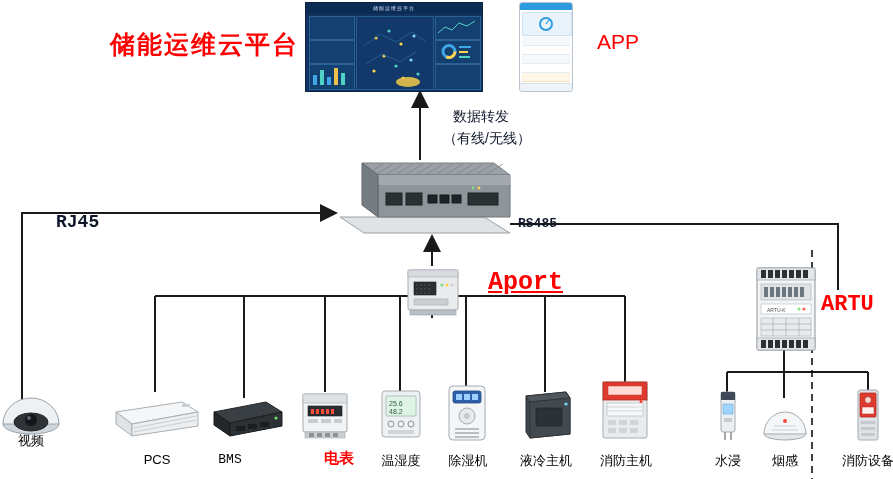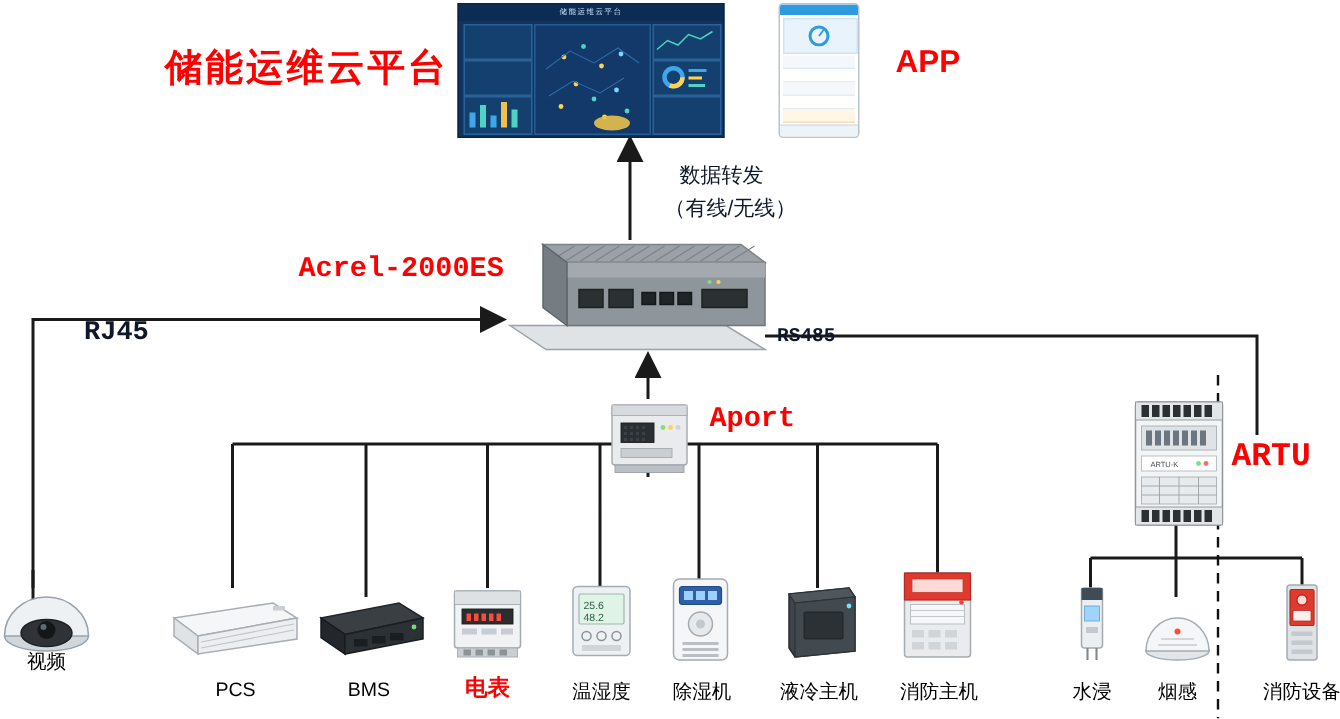--- a/index.html
+++ b/index.html
@@ -114,29 +114,28 @@
     </svg>
     <div class="abs" style="left:2px;top:34px;width:48px;height:8px;background:#f4f8fb;border-bottom:1px solid #e3ecf3;"></div>
     <div class="abs" style="left:2px;top:43px;width:48px;height:8px;background:#ffffff;border-bottom:1px solid #e3ecf3;"></div>
     <div class="abs" style="left:2px;top:52px;width:48px;height:8px;background:#f4f8fb;border-bottom:1px solid #e3ecf3;"></div>
     <div class="abs" style="left:2px;top:61px;width:48px;height:8px;background:#ffffff;border-bottom:1px solid #e3ecf3;"></div>
     <div class="abs" style="left:2px;top:70px;width:48px;height:8px;background:#fff6e6;border-bottom:1px solid #f0e0c0;"></div>
     <div class="abs" style="left:0;top:80px;width:52px;height:8px;background:#eef3f7;border-top:1px solid #d7e1ea;"></div>
   </div>
 
   <div class="abs lbl title-red" style="left:110px;top:28px;font-size:25px;letter-spacing:2px;">储能运维云平台</div>
-  <div class="abs lbl title-red" style="left:597px;top:30px;font-size:21px;font-weight:bold;">APP</div>
+  <div class="abs lbl title-red" style="left:597px;top:30px;font-size:21px;font-weight:normal;">APP</div>
 
   <div class="abs lbl" style="left:453px;top:108px;font-size:14px;">数据转发</div>
   <div class="abs lbl" style="left:443px;top:130px;font-size:14px;">（有线/无线）</div>
 
-  <div class="abs lbl mono title-red" style="left:199px;top:168px;font-size:19px;font-weight:bold;">Acrel-2000ES</div>
   <div class="abs lbl mono" style="left:56px;top:212px;font-size:18px;font-weight:bold;">RJ45</div>
   <div class="abs lbl mono" style="left:518px;top:216px;font-size:13px;font-weight:bold;">RS485</div>
-  <div class="abs lbl mono title-red" style="left:473px;top:268px;font-size:19px;font-weight:bold;">Aport</div>
+  <div class="abs lbl mono title-red" style="left:488px;top:268px;font-size:25px;font-weight:bold;text-decoration:underline;">Aport</div>
   <div class="abs lbl mono title-red" style="left:821px;top:292px;font-size:22px;font-weight:bold;">ARTU</div>
 
   <svg class="abs" style="left:334px;top:155px;" width="180" height="85">
 
     <polygon points="6,62 150,62 176,78 30,78" fill="#dfe3e6" stroke="#9aa1a7" stroke-width="1"></polygon>
 
     <polygon points="28,8 160,8 176,20 44,20" fill="#9ba1a6" stroke="#7c8388" stroke-width="1"></polygon>
 
     <g stroke="#7c8388" stroke-width="0.8">
       <line x1="33" y1="19" x2="49" y2="9"></line>
@@ -266,21 +265,21 @@
     <polygon points="4,16 56,6 72,16 20,27" fill="#3a3f44" stroke="#22262a" stroke-width="1"></polygon>
     <polygon points="4,16 20,27 20,40 4,29" fill="#23272b" stroke="#171a1d" stroke-width="1"></polygon>
     <polygon points="20,27 72,16 72,30 20,40" fill="#2c3135" stroke="#1a1d20" stroke-width="1"></polygon>
     <g fill="#1b1e21">
       <rect x="26" y="30" width="9" height="5"></rect>
       <rect x="38" y="28" width="9" height="5"></rect>
       <rect x="50" y="26" width="9" height="5"></rect>
     </g>
     <circle cx="66" cy="22" r="1.6" fill="#6fe06f"></circle>
   </svg>
-  <div class="abs devname" style="left:208px;top:452px;width:76px;">BMS</div>
+  <div class="abs devname" style="left:192px;top:452px;width:76px;font-family:Liberation Mono, monospace;">BMS</div>
 
   <svg class="abs" style="left:297px;top:390px;" width="58" height="52">
     <rect x="6" y="4" width="44" height="38" rx="2" fill="#f0f2f3" stroke="#a4abb1" stroke-width="1"></rect>
     <rect x="6" y="4" width="44" height="9" fill="#dde1e4" stroke="#a4abb1" stroke-width="0.6"></rect>
     <rect x="11" y="16" width="34" height="10" fill="#2a2e31" stroke="#1a1d20" stroke-width="0.6"></rect>
     <g fill="#ff4b3a">
       <rect x="14" y="19" width="3" height="5"></rect>
         <rect x="19" y="19" width="3" height="5"></rect>
       <rect x="24" y="19" width="3" height="5"></rect>
         <rect x="29" y="19" width="3" height="5"></rect>
@@ -292,21 +291,21 @@
       <rect x="37" y="29" width="8" height="4"></rect>
     </g>
     <rect x="8" y="42" width="40" height="6" fill="#c9ced2" stroke="#a4abb1" stroke-width="0.6"></rect>
     <g fill="#8b9298">
       <rect x="12" y="43" width="5" height="4"></rect>
         <rect x="20" y="43" width="5" height="4"></rect>
       <rect x="28" y="43" width="5" height="4"></rect>
         <rect x="36" y="43" width="5" height="4"></rect>
     </g>
   </svg>
-  <div class="abs devname red" style="left:296px;top:449px;width:58px;">电表</div>
+  <div class="abs devname red" style="left:296px;top:449px;width:58px;text-align:right;">电表</div>
 
   <svg class="abs" style="left:375px;top:388px;" width="52" height="54">
     <rect x="7" y="3" width="38" height="46" rx="3" fill="#eef1f3" stroke="#a4abb1" stroke-width="1"></rect>
     <rect x="11" y="8" width="30" height="20" rx="1" fill="#dff3e6" stroke="#9fb8a8" stroke-width="0.8"></rect>
     <text x="14" y="18" font-family="Liberation Sans, sans-serif" font-size="7" fill="#2f5d43">25.6</text>
     <text x="14" y="26" font-family="Liberation Sans, sans-serif" font-size="7" fill="#2f5d43">48.2</text>
     <circle cx="16" cy="36" r="3" fill="none" stroke="#8b9298" stroke-width="1"></circle>
     <circle cx="26" cy="36" r="3" fill="none" stroke="#8b9298" stroke-width="1"></circle>
     <circle cx="36" cy="36" r="3" fill="none" stroke="#8b9298" stroke-width="1"></circle>
     <rect x="13" y="42" width="26" height="4" fill="#cfd5d9"></rect>

